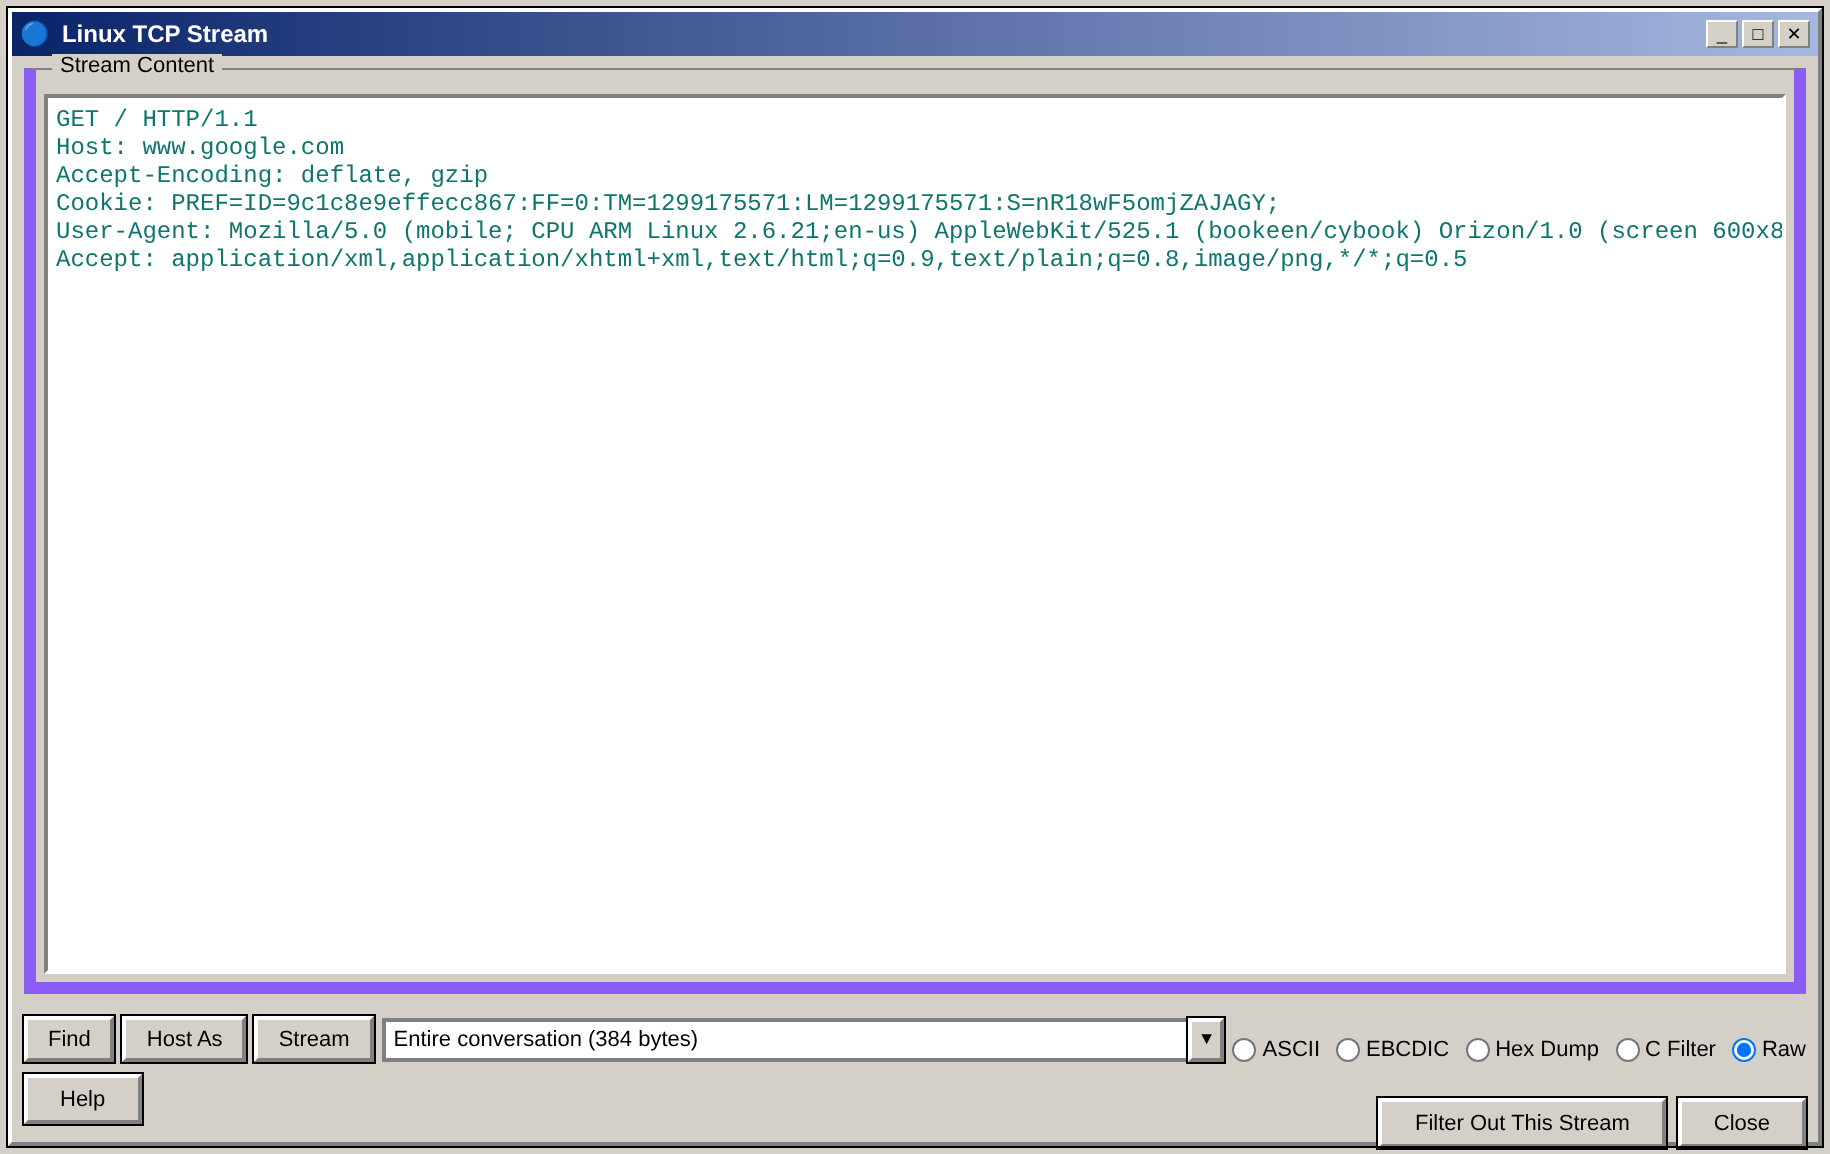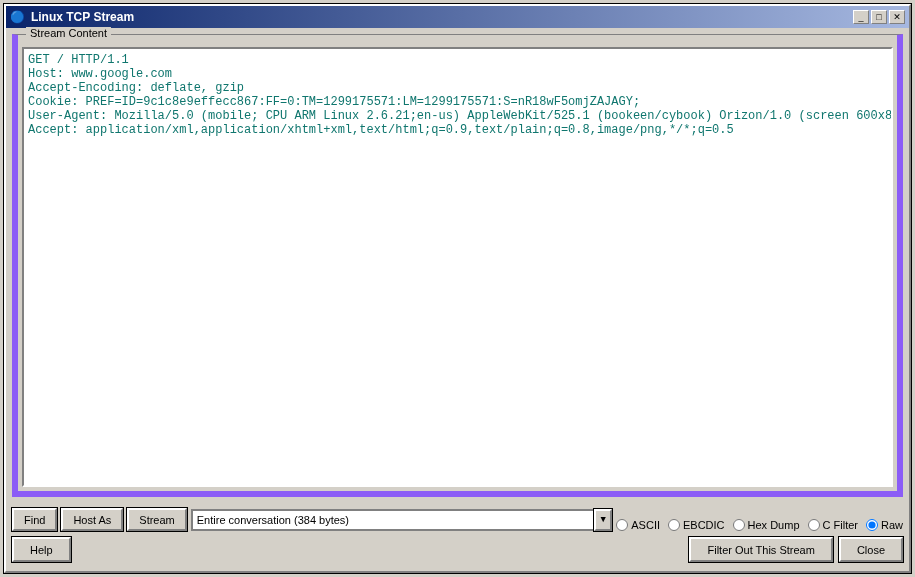--- a/index.html
+++ b/index.html
@@ -195,20 +195,21 @@
       padding-top: 2px;
     }
 
     .footer-left {
       display: flex;
     }
 
     .footer-right {
       display: flex;
       gap: 6px;
+      margin-top: 12px;
     }
 
     .footer-btn {
       height: 25px;
       padding: 0 16px;
       background: #d4d0c8;
       border: 2px solid #ffffff;
       border-right-color: #808080;
       border-bottom-color: #808080;
       outline: 1px solid #000;

